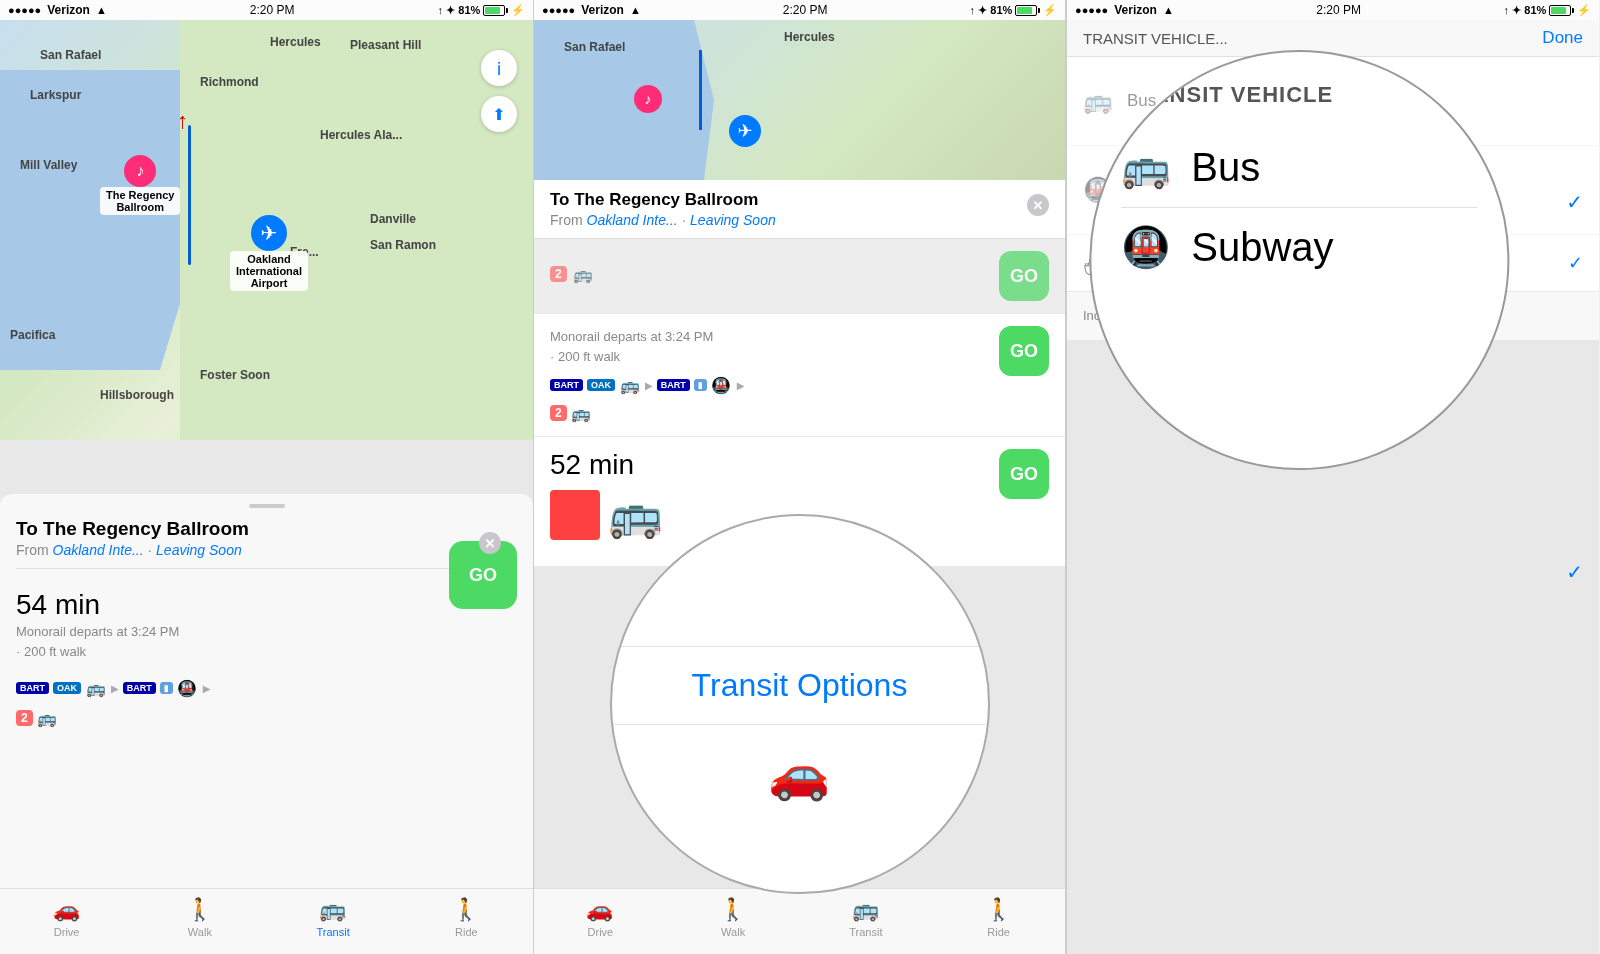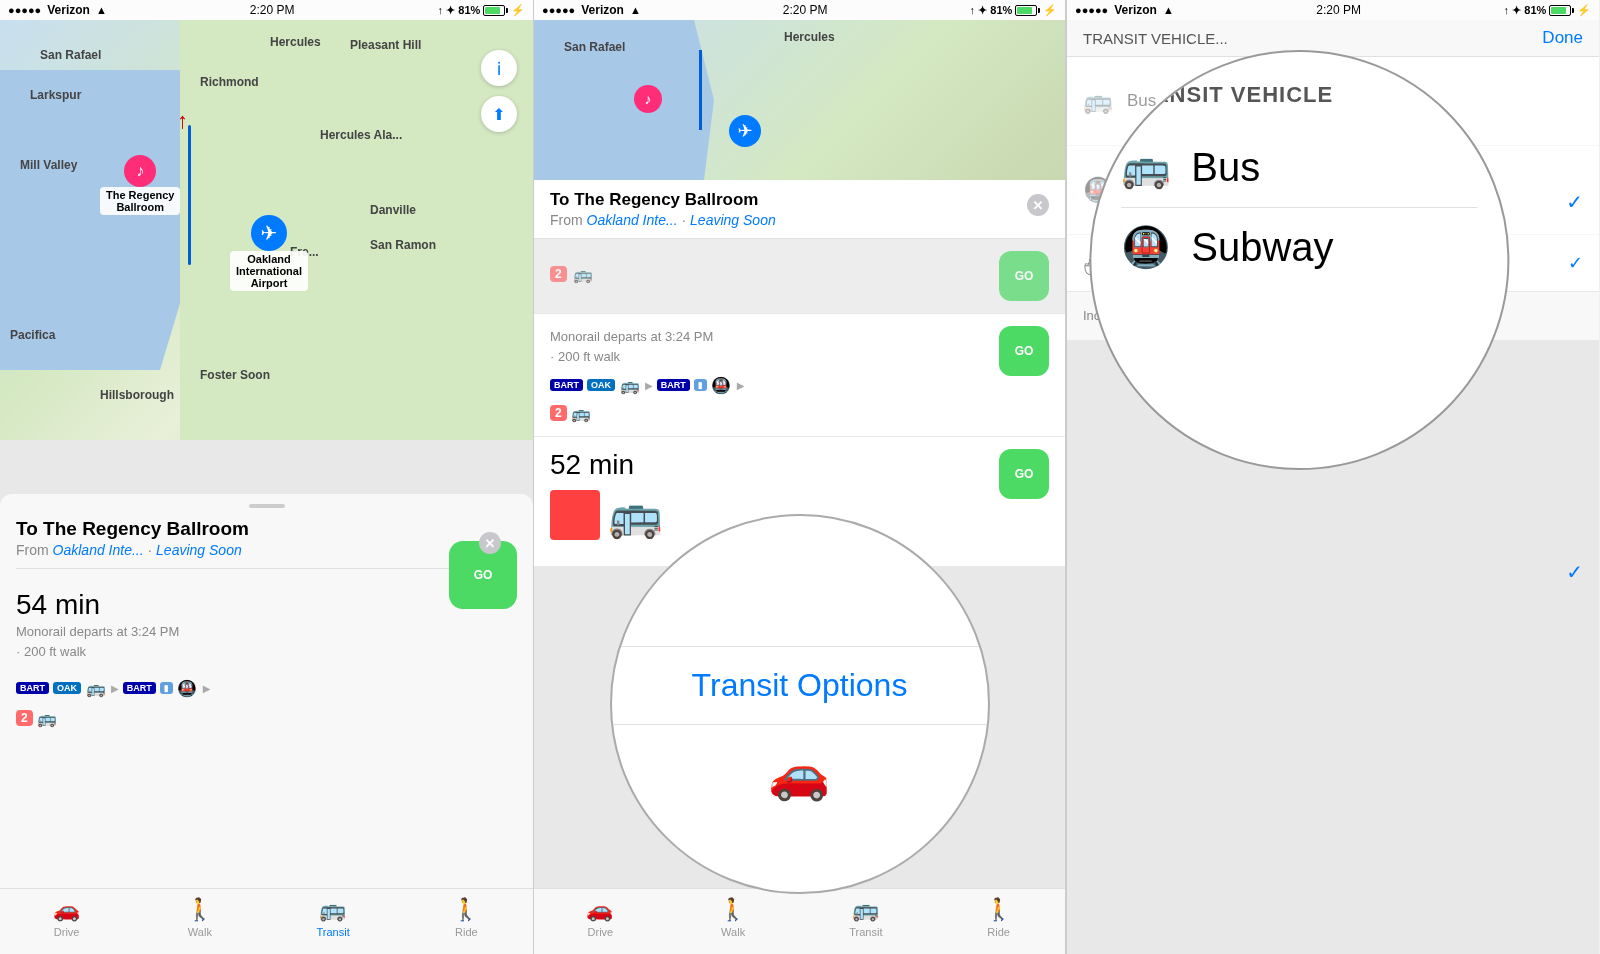--- a/index.html
+++ b/index.html
@@ -121,21 +121,21 @@
     }
 
     .icon-small {
       width: 22px; height: 22px; display: inline-flex; align-items: center; justify-content: center;
       font-size: 16px;
     }
     .arrow-right { font-size: 10px; color: #aaa; }
 
     .go-btn {
       background: #4cd964; color: #fff; border: none; border-radius: 10px;
-      padding: 20px 18px; font-size: 12px; font-weight: 700;
+      padding: 20px 18px; font-size: 18px; font-weight: 700;
       cursor: pointer; float: right; margin-top: -48px;
       width: 68px; height: 68px; border-radius: 14px;
       display: flex; align-items: center; justify-content: center;
     }
 
     
     .bottom-nav {
       position: absolute; bottom: 0; width: 100%;
       background: #f8f8f8; border-top: 1px solid #e0e0e0;
       display: flex; justify-content: space-around; align-items: center;
@@ -332,21 +332,21 @@
     <div class="map-water" style="left:0;top:50px;width:220px;height:300px;clip-path:polygon(0 0,180px 0,200px 100px,190px 200px,160px 300px,0 300px);"></div>
 
     <div class="map-land" style="left:180px;top:0;width:360px;height:440px;"></div>
 
     <span class="map-text" style="left:40px;top:28px;">San Rafael</span>
     <span class="map-text" style="left:270px;top:15px;">Hercules</span>
     <span class="map-text" style="left:350px;top:18px;">Pleasant Hill</span>
     <span class="map-text" style="left:30px;top:68px;">Larkspur</span>
     <span class="map-text" style="left:200px;top:55px;">Richmond</span>
     <span class="map-text" style="left:320px;top:108px;">Hercules Ala...</span>
-    <span class="map-text" style="left:370px;top:183px;">Danville</span>
+    <span class="map-text" style="left:370px;top:192px;">Danville</span>
     <span class="map-text" style="left:370px;top:218px;">San Ramon</span>
     <span class="map-text" style="left:10px;top:308px;">Pacifica</span>
     <span class="map-text" style="left:200px;top:348px;">Foster Soon</span>
     <span class="map-text" style="left:100px;top:368px;">Hillsborough</span>
     <span class="map-text" style="left:20px;top:138px;">Mill Valley</span>
     <span class="map-text" style="left:290px;top:225px;">Fre...</span>
 
     <div class="route-line" style="left:188px;top:105px;height:140px;"></div>
 
     <span class="route-arrow" style="left:177px;top:88px;">↑</span>

